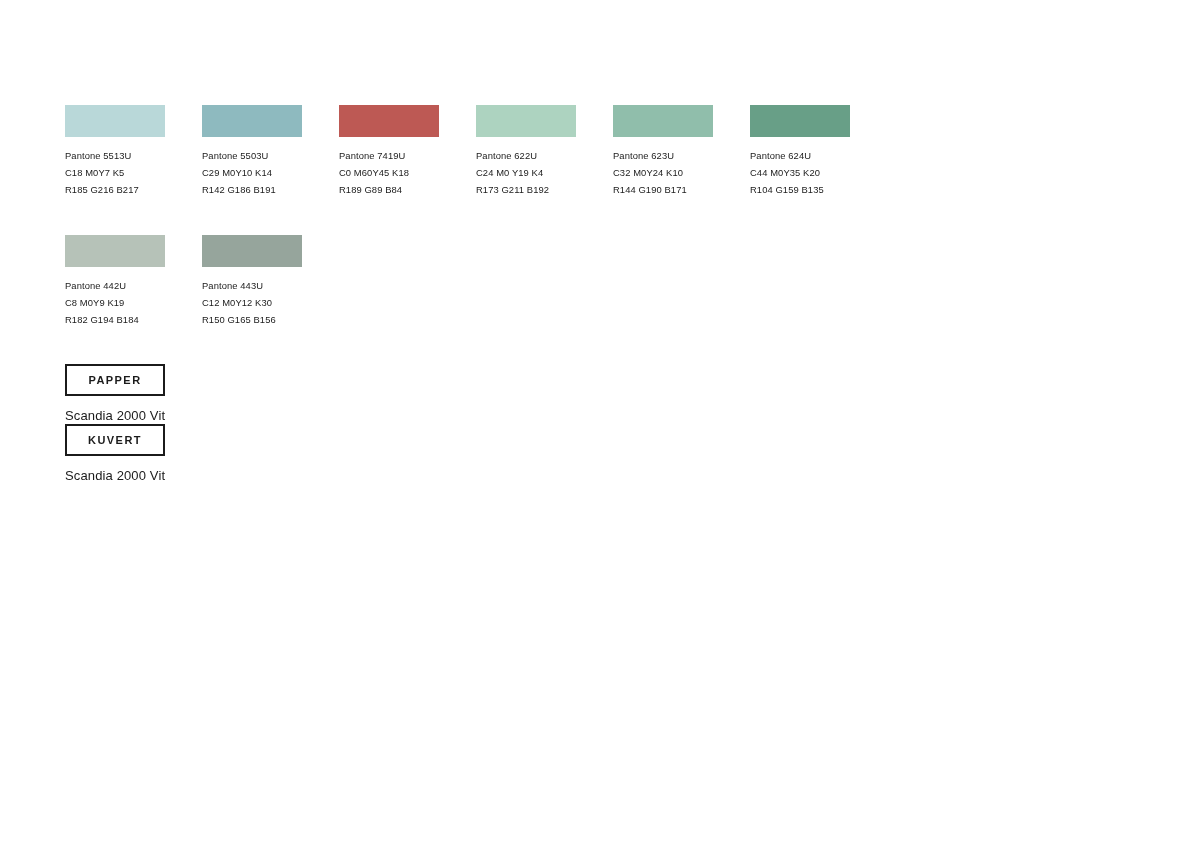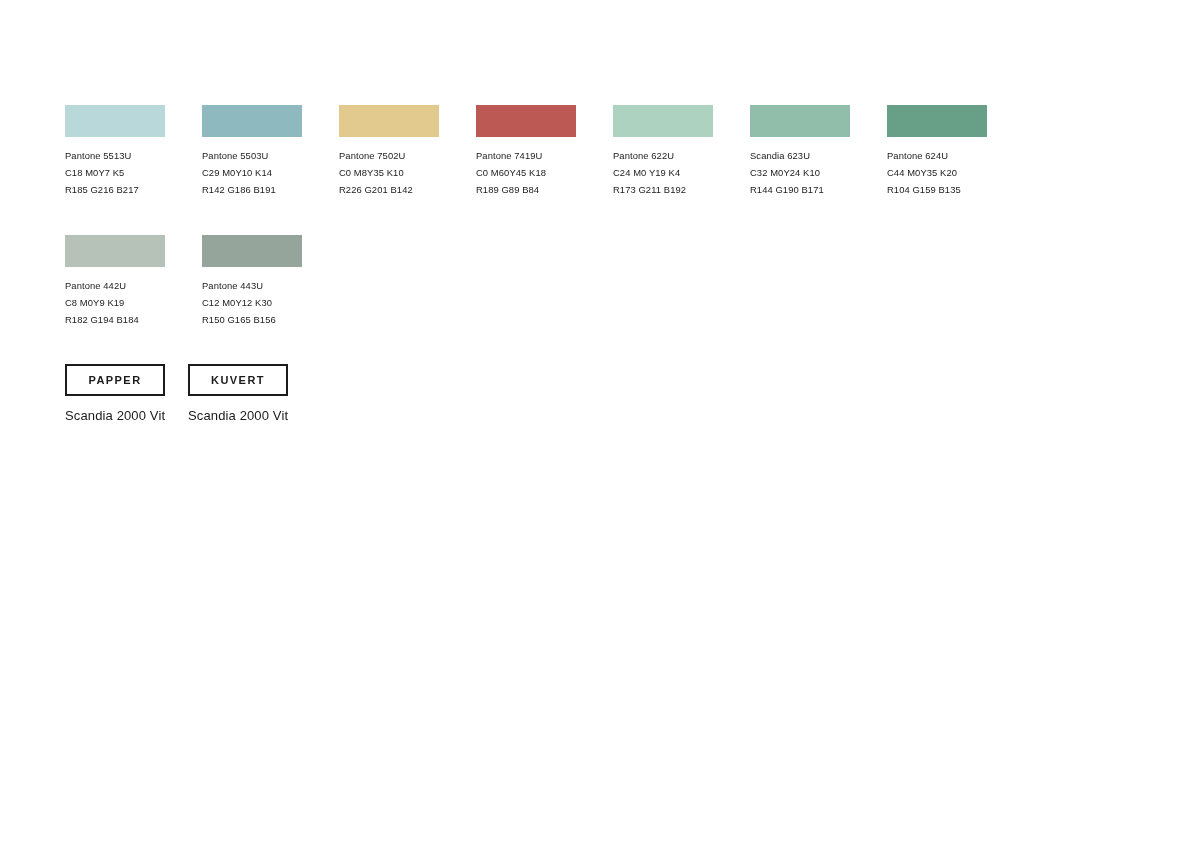--- a/index.html
+++ b/index.html
@@ -64,21 +64,21 @@
     white-space: nowrap;
     color: #1b1b1b;
   }
 
   
   #stock-row {
     position: absolute;
     left: 65px;
     top: 364px;
     display: flex;
-    flex-direction: row;
+    flex-direction: column;
     align-items: flex-start;
   }
   .stock-cell {
     width: 100px;
     margin-right: 23px;
     display: flex;
     flex-direction: column;
     align-items: flex-start;
   }
   .stock-cell:last-child { margin-right: 0; }
@@ -124,47 +124,39 @@
       </div>
       <div class="swatch-cell">
         <div class="swatch-chip" style="background: rgb(142, 186, 191);"></div>
         <div class="swatch-info">
           <div class="swatch-line">Pantone 5503U</div>
           <div class="swatch-line">C29 M0Y10 K14</div>
           <div class="swatch-line">R142 G186 B191</div>
         </div>
       </div>
       <div class="swatch-cell">
-        <div class="swatch-chip" style="background: rgb(226, 201, 142);"></div>
-        <div class="swatch-info">
-          <div class="swatch-line">Pantone 7502U</div>
-          <div class="swatch-line">C0 M8Y35 K10</div>
-          <div class="swatch-line">R226 G201 B142</div>
-        </div>
-      </div>
-      <div class="swatch-cell">
         <div class="swatch-chip" style="background: rgb(189, 89, 84);"></div>
         <div class="swatch-info">
           <div class="swatch-line">Pantone 7419U</div>
           <div class="swatch-line">C0 M60Y45 K18</div>
           <div class="swatch-line">R189 G89 B84</div>
         </div>
       </div>
       <div class="swatch-cell">
         <div class="swatch-chip" style="background: rgb(173, 211, 192);"></div>
         <div class="swatch-info">
           <div class="swatch-line">Pantone 622U</div>
           <div class="swatch-line">C24 M0 Y19 K4</div>
           <div class="swatch-line">R173 G211 B192</div>
         </div>
       </div>
       <div class="swatch-cell">
         <div class="swatch-chip" style="background: rgb(144, 190, 171);"></div>
         <div class="swatch-info">
-          <div class="swatch-line">Scandia 623U</div>
+          <div class="swatch-line">Pantone 623U</div>
           <div class="swatch-line">C32 M0Y24 K10</div>
           <div class="swatch-line">R144 G190 B171</div>
         </div>
       </div>
       <div class="swatch-cell">
         <div class="swatch-chip" style="background: rgb(104, 159, 135);"></div>
         <div class="swatch-info">
           <div class="swatch-line">Pantone 624U</div>
           <div class="swatch-line">C44 M0Y35 K20</div>
           <div class="swatch-line">R104 G159 B135</div>

